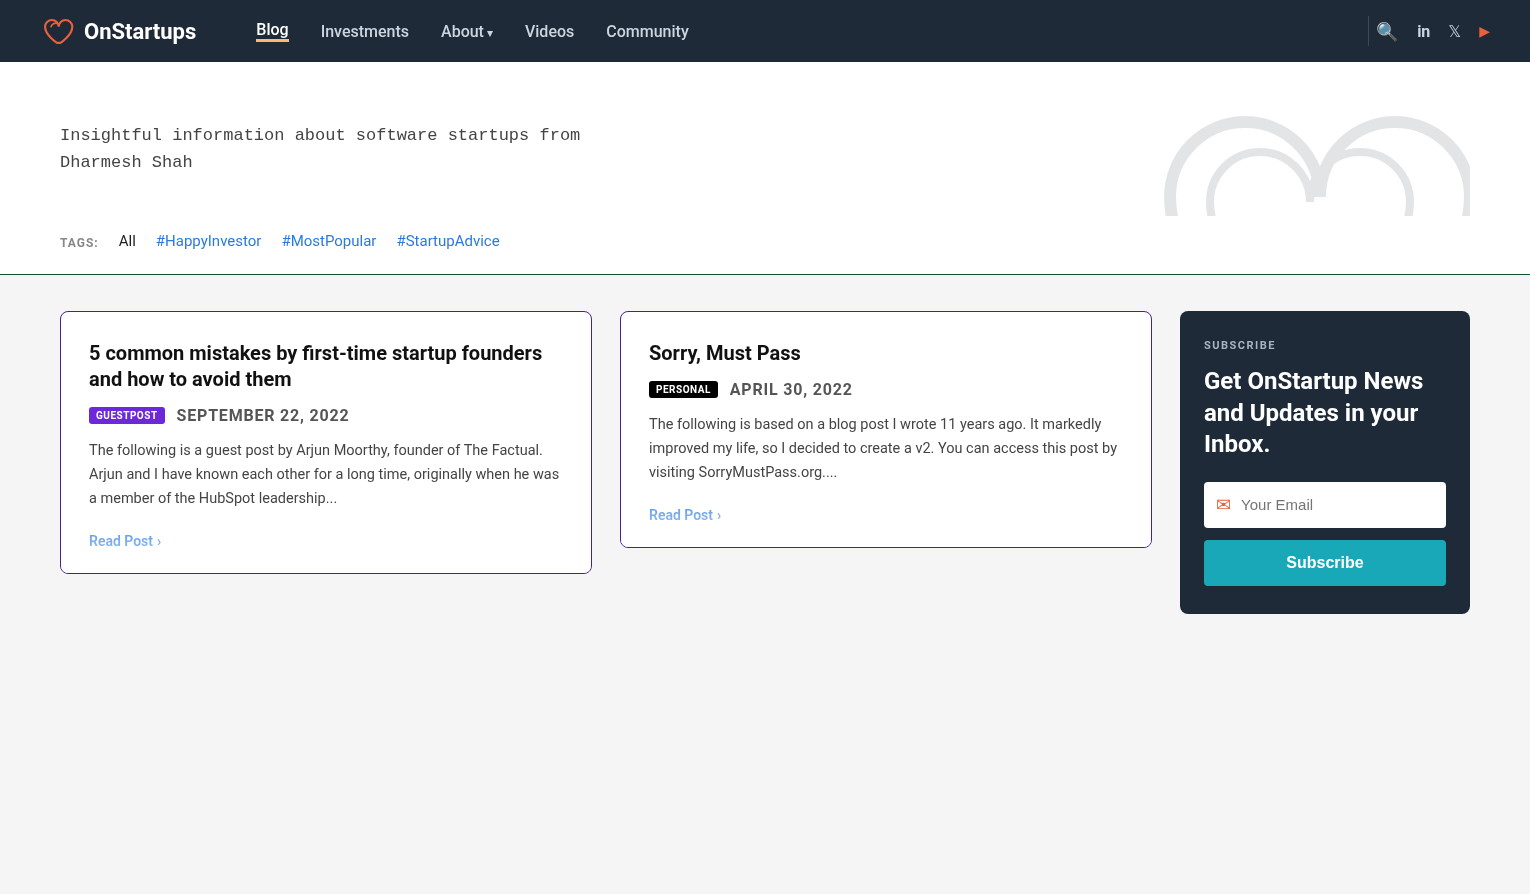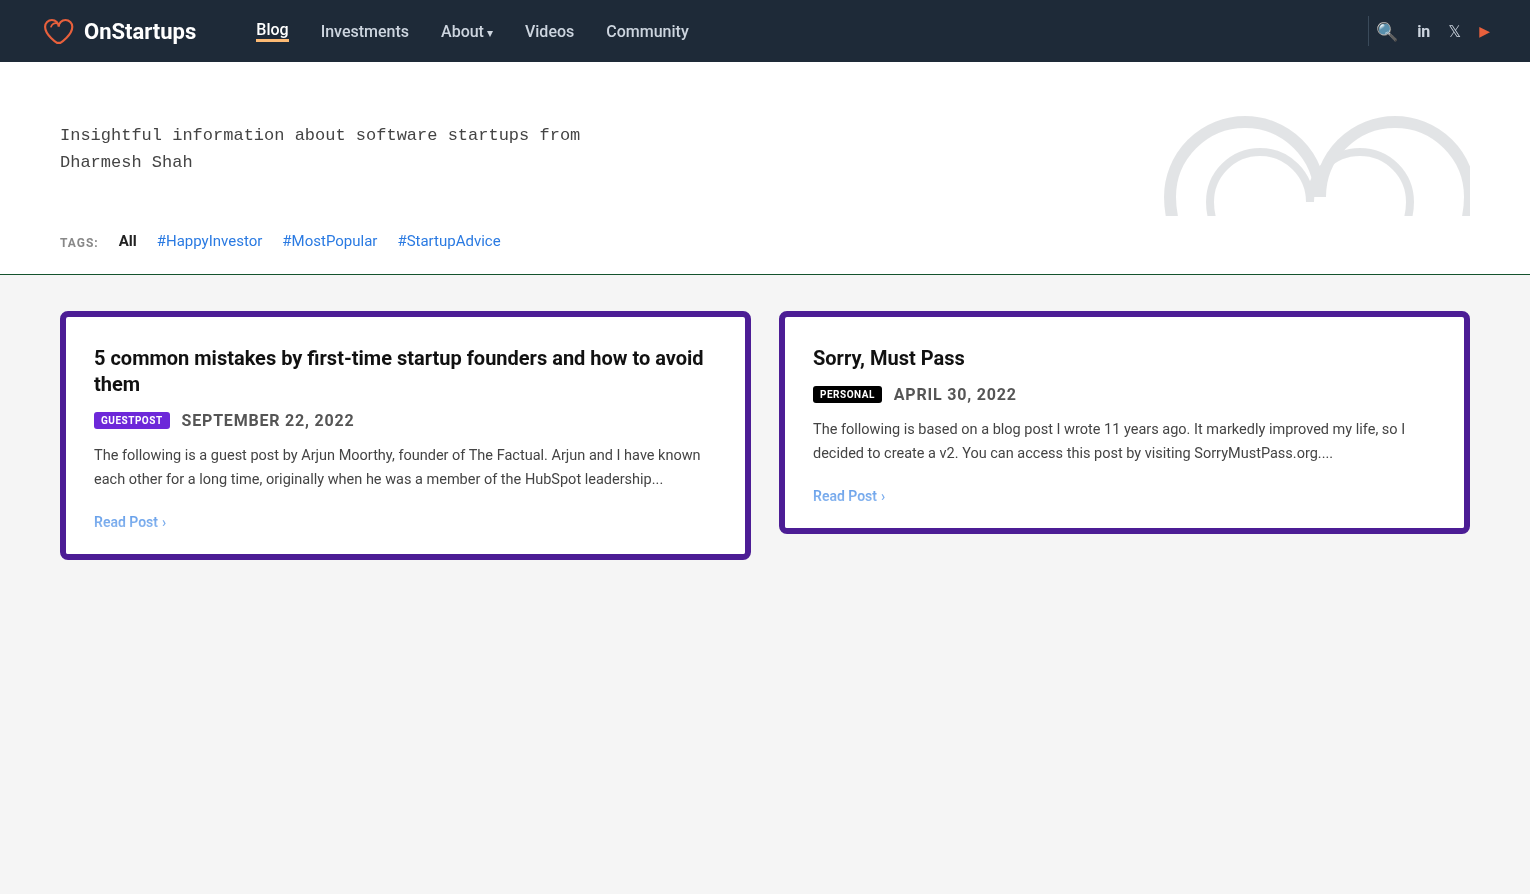--- a/index.html
+++ b/index.html
@@ -114,34 +114,34 @@
       letter-spacing: 1px;
       color: #888;
       text-transform: uppercase;
     }
     .tag-link {
       font-size: 15px;
       color: #2a7ae2;
       text-decoration: none;
       cursor: pointer;
     }
-    .tag-link.active { color: #222; font-weight: 700; }
+    .tag-link.active { color: #222; font-weight: 400; }
 
     
     .content-area {
       padding: 36px 60px;
       display: flex;
       gap: 28px;
       align-items: flex-start;
     }
 
     
     .post-card {
       background: #fff;
-      border: 6px solid #4c1d95;
+      border: 1px solid #4c1d95;
       border-radius: 8px;
       padding: 28px 28px 24px 28px;
       flex: 1;
       min-width: 0;
       display: flex;
       flex-direction: column;
       gap: 14px;
       position: relative;
       overflow: hidden;
     }
@@ -329,14 +329,23 @@
     <div class="post-meta">
       <span class="badge badge-personal">PERSONAL</span>
       <span class="post-date">APRIL 30, 2022</span>
     </div>
     <p class="post-excerpt">The following is based on a blog post I wrote 11 years ago. It markedly improved my life, so I decided to create a v2. You can access this post by visiting SorryMustPass.org....</p>
     <a class="read-more">
       <span>Read Post</span> ›
     </a>
   </div>
 
+  <div class="subscribe-box">
+    <div class="subscribe-label">SUBSCRIBE</div>
+    <div class="subscribe-headline">Get OnStartup News and Updates in your Inbox.</div>
+    <div class="email-input-wrap">
+      <span class="email-icon">✉</span>
+      <input class="email-input" type="email" placeholder="Your Email" style="">
+    </div>
+    <button class="subscribe-btn">Subscribe</button>
+  </div>
 
 </div>
 
 </body></html>

